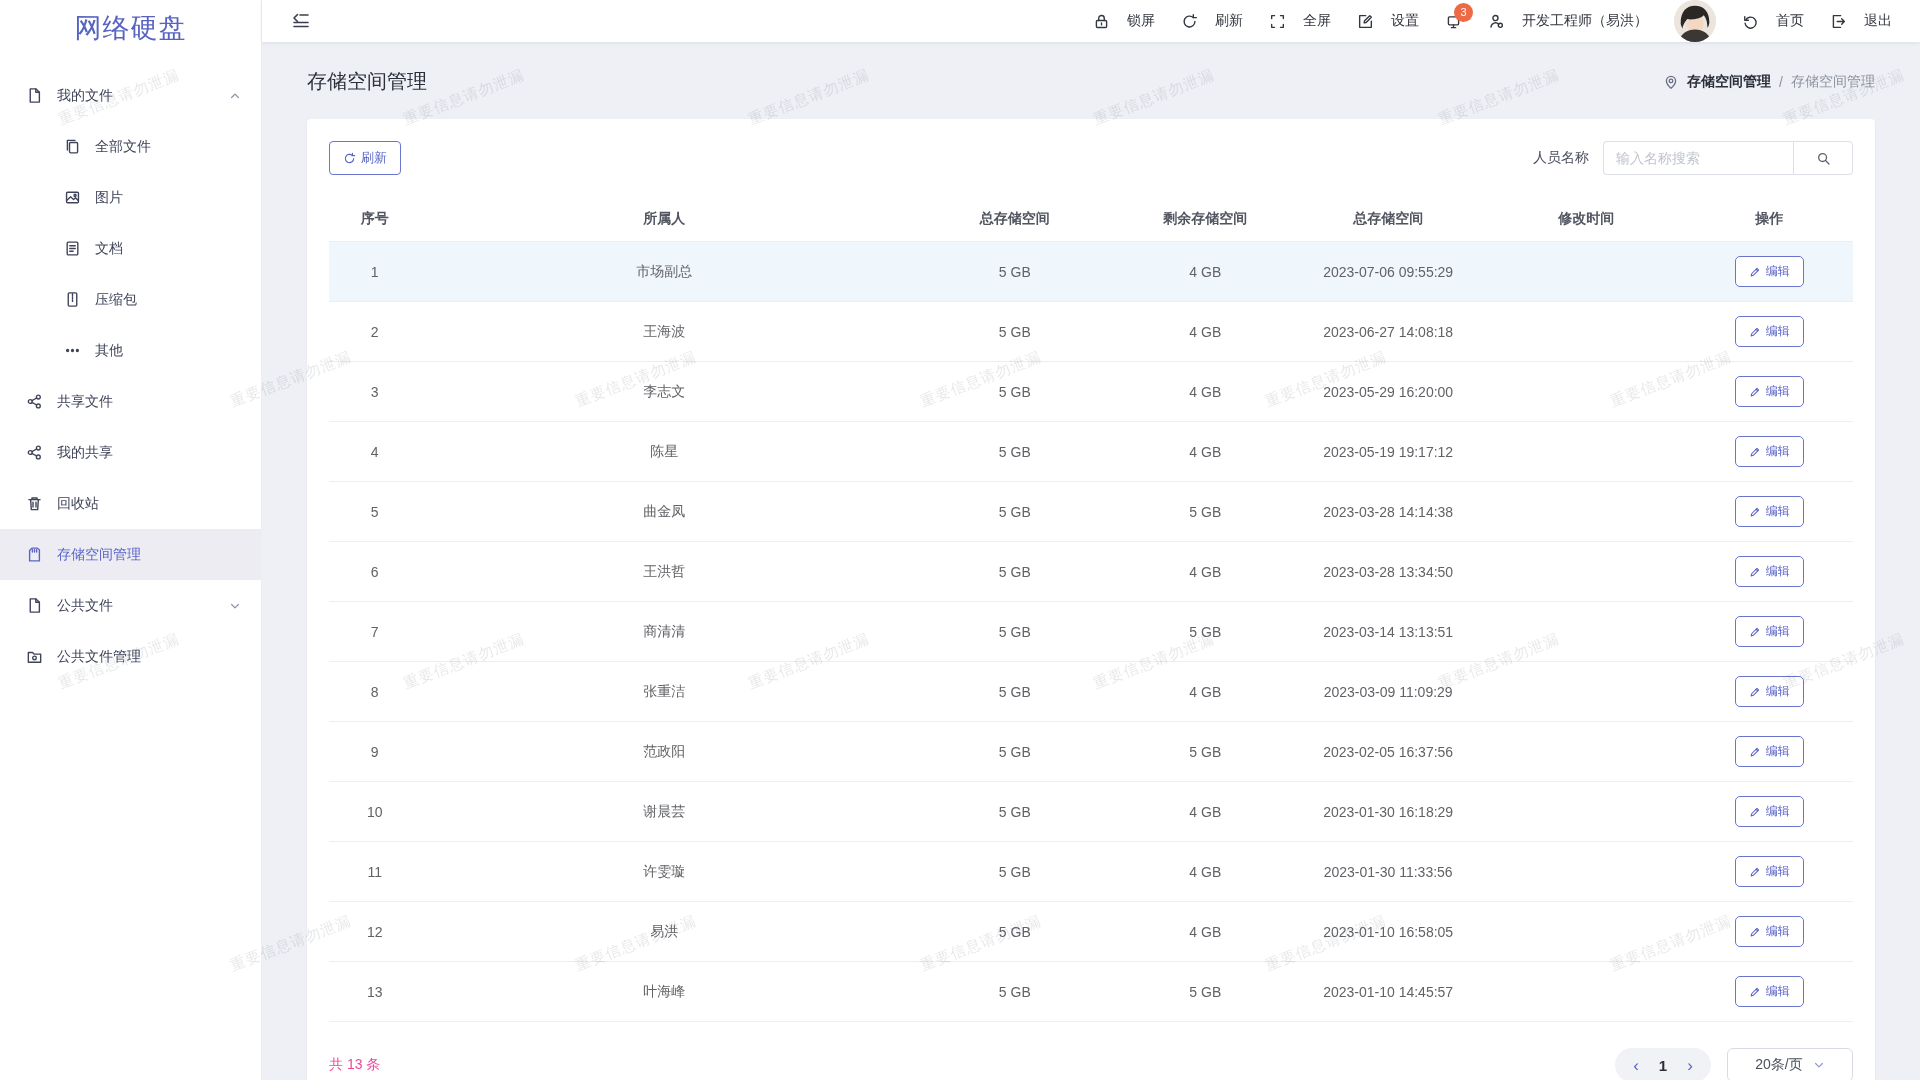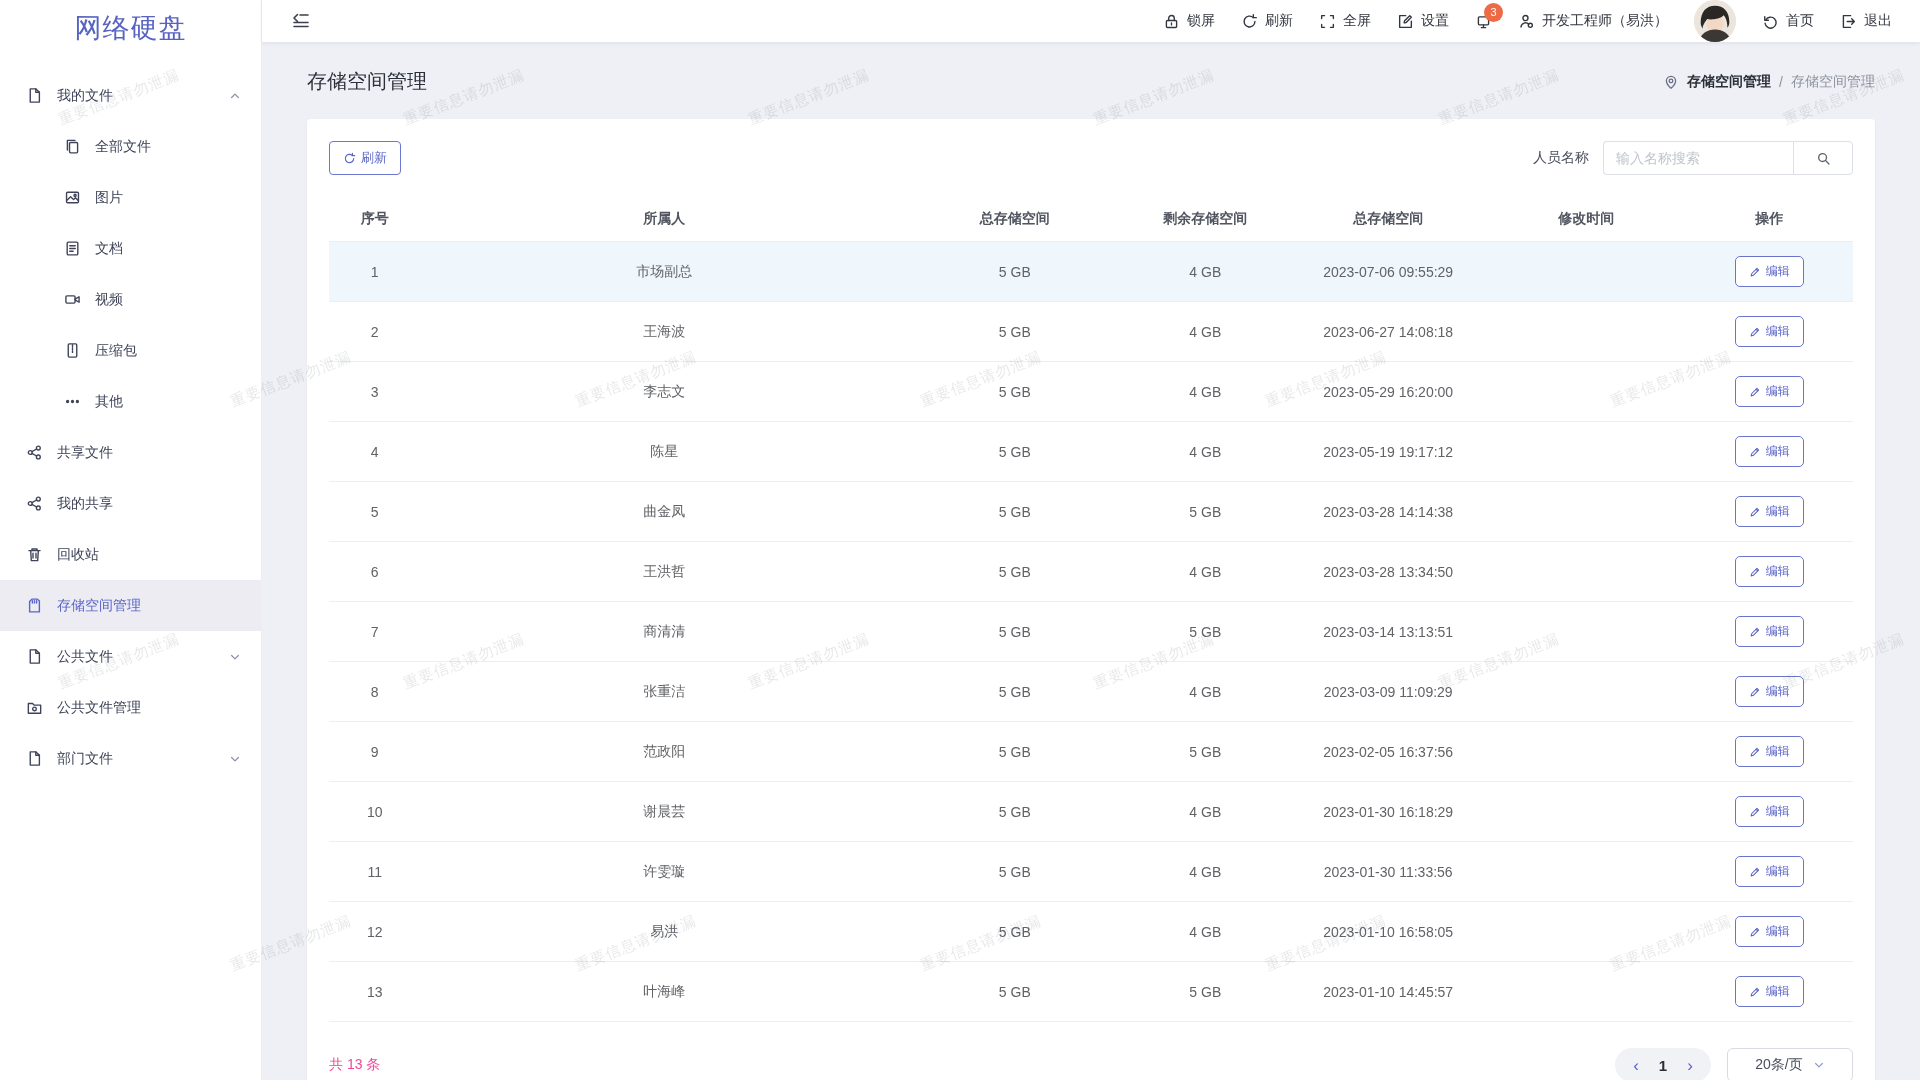--- a/index.html
+++ b/index.html
@@ -26,21 +26,21 @@
   .side-icon svg { width:17px; height:17px; }
   .side-label { flex:1; white-space:nowrap; }
   .side-chevron { width:12px; height:12px; color:#8a90a8; display:inline-flex; }
   .side-chevron svg { width:12px; height:12px; }
 
   
   .topbar { height:56px; background:#fff; display:flex; align-items:center;
     box-shadow:0 1px 4px rgba(0,21,41,.08); position:relative; z-index:2; padding:0 28px; }
   .fold { width:22px; height:22px; color:#3a3f4b; cursor:pointer; display:inline-flex; }
   .topbar-right { margin-left:auto; display:flex; align-items:center; gap:26px; }
-  .tb-item { display:flex; align-items:center; gap:7px; font-size:14px; color:#32363f; cursor:pointer; white-space:nowrap; }
+  .tb-item { display:flex; align-items:center; gap:17px; font-size:14px; color:#32363f; cursor:pointer; white-space:nowrap; }
   .tb-icon { display:inline-flex; width:17px; height:17px; color:#32363f; }
   .tb-icon svg { width:17px; height:17px; }
   .bell { position:relative; }
   .badge { position:absolute; top:-10px; right:-11px; min-width:19px; height:19px; border-radius:10px;
     background:var(--badge); color:#fff; font-size:11px; display:flex; align-items:center; justify-content:center; padding:0 4px; }
   .avatar { width:42px; height:42px; border-radius:50%; overflow:hidden; cursor:pointer; flex:none; background:#e9e2da; }
 
   
   .page-header { display:flex; align-items:center; justify-content:space-between; padding:26px 45px 24px; }
   .page-title { font-size:20px; font-weight:500; color:#2b2f3a; }
@@ -144,29 +144,20 @@
             <svg viewBox="0 0 16 16" fill="none" stroke="currentColor" stroke-width="1.3" stroke-linecap="round" stroke-linejoin="round">
               <rect x="3" y="2" width="10" height="12" rx="1"></rect>
               <path d="M5.4 5.4h5.2M5.4 8h5.2M5.4 10.6h3.2"></path>
             </svg>
           </span>
           <span class="side-label">文档</span>
         </div>
         <div class="side-item indent">
           <span class="side-icon">
             <svg viewBox="0 0 16 16" fill="none" stroke="currentColor" stroke-width="1.3" stroke-linecap="round" stroke-linejoin="round">
-              <rect x="1.8" y="4.6" width="8.6" height="6.8" rx="1"></rect>
-              <path d="M10.4 7.6 14.2 5.4v5.2L10.4 8.4"></path>
-            </svg>
-          </span>
-          <span class="side-label">视频</span>
-        </div>
-        <div class="side-item indent">
-          <span class="side-icon">
-            <svg viewBox="0 0 16 16" fill="none" stroke="currentColor" stroke-width="1.3" stroke-linecap="round" stroke-linejoin="round">
               <rect x="4" y="1.8" width="8" height="12.4" rx="1"></rect>
               <path d="M8 2.6v1.6M8 5.4v1.6M8 8.2v1.6"></path>
             </svg>
           </span>
           <span class="side-label">压缩包</span>
         </div>
         <div class="side-item indent">
           <span class="side-icon">
             <svg viewBox="0 0 16 16" fill="none" stroke="currentColor" stroke-width="1.3" stroke-linecap="round" stroke-linejoin="round">
               <circle cx="3.4" cy="8" r=".9" fill="currentColor"></circle>
@@ -230,34 +221,20 @@
           </span>
         </div>
         <div class="side-item">
           <span class="side-icon">
             <svg viewBox="0 0 16 16" fill="none" stroke="currentColor" stroke-width="1.3" stroke-linecap="round" stroke-linejoin="round">
               <path d="M2.2 4.2h4l1.4 1.6h6.2v7.6H2.2z"></path>
               <circle cx="8" cy="9.4" r="1.7"></circle>
             </svg>
           </span>
           <span class="side-label">公共文件管理</span>
-        </div>
-        <div class="side-item">
-          <span class="side-icon">
-            <svg viewBox="0 0 16 16" fill="none" stroke="currentColor" stroke-width="1.3" stroke-linecap="round" stroke-linejoin="round">
-              <path d="M4 1.8h5.4L12.6 5v9.2H4z"></path>
-              <path d="M9.2 1.8V5h3.4"></path>
-            </svg>
-          </span>
-          <span class="side-label">部门文件</span>
-          <span class="side-chevron">
-            <svg viewBox="0 0 16 16" fill="none" stroke="currentColor" stroke-width="1.6" stroke-linecap="round" stroke-linejoin="round">
-              <path d="M3.5 6 8 10.5 12.5 6"></path>
-            </svg>
-          </span>
         </div>
       </nav>
   </aside>
 
   <div class="main-col">
 
     <header class="topbar">
       <span class="fold">
         <svg viewBox="0 0 22 22" fill="none" stroke="currentColor" stroke-width="1.6" stroke-linecap="round" stroke-linejoin="round">
           <path d="M7.5 4.5 4 8l3.5 3.5"></path>

